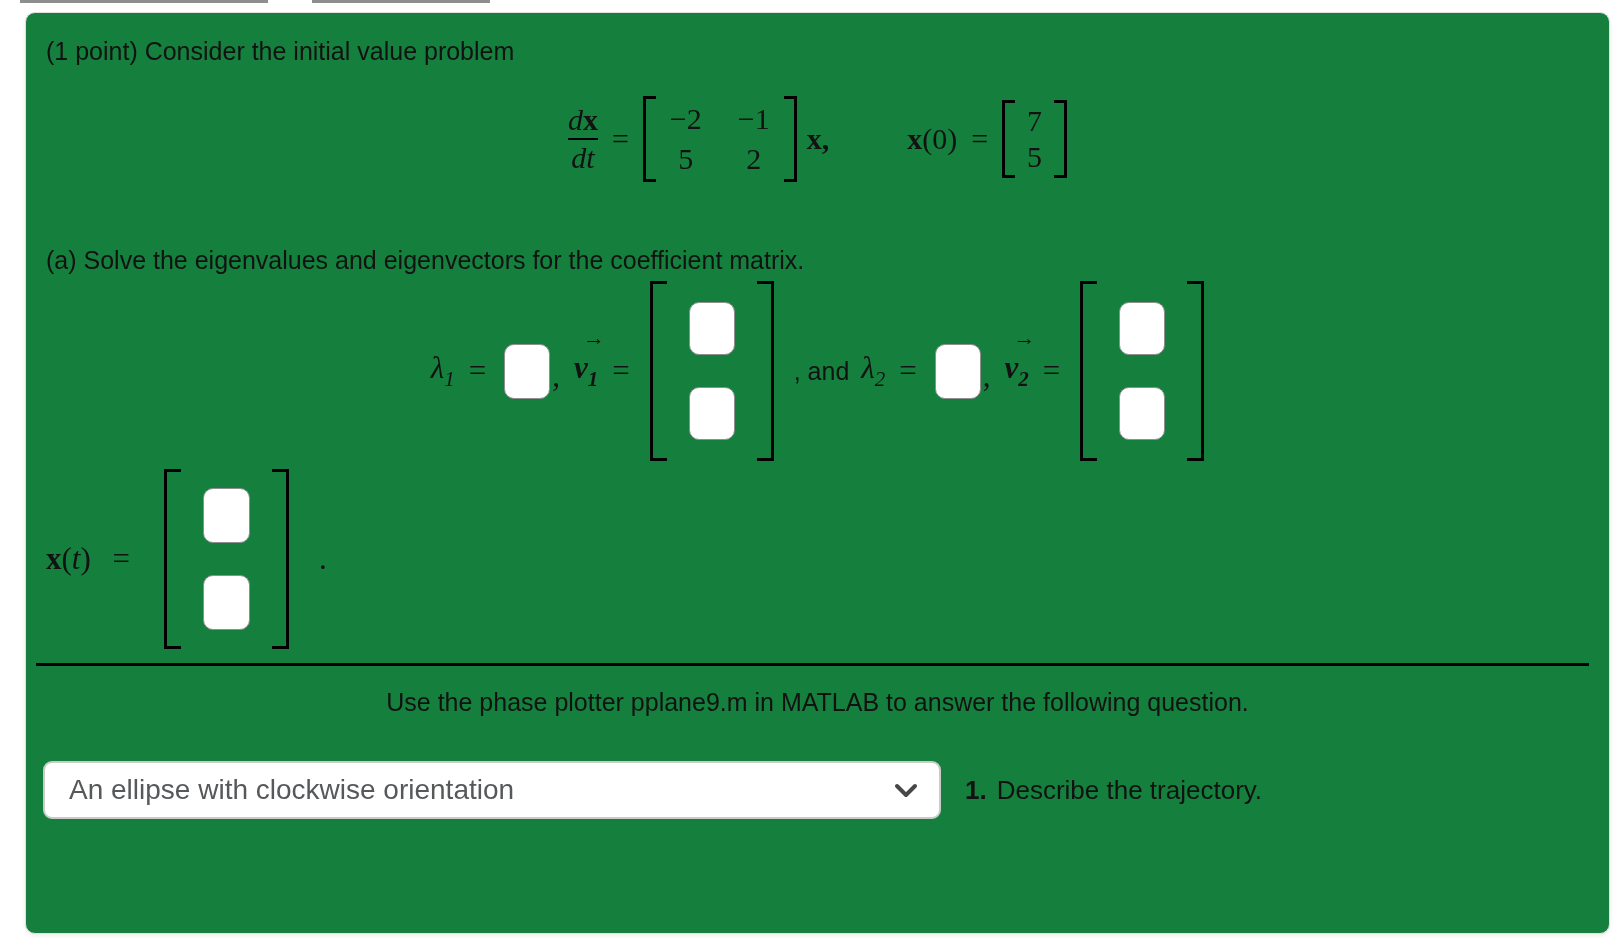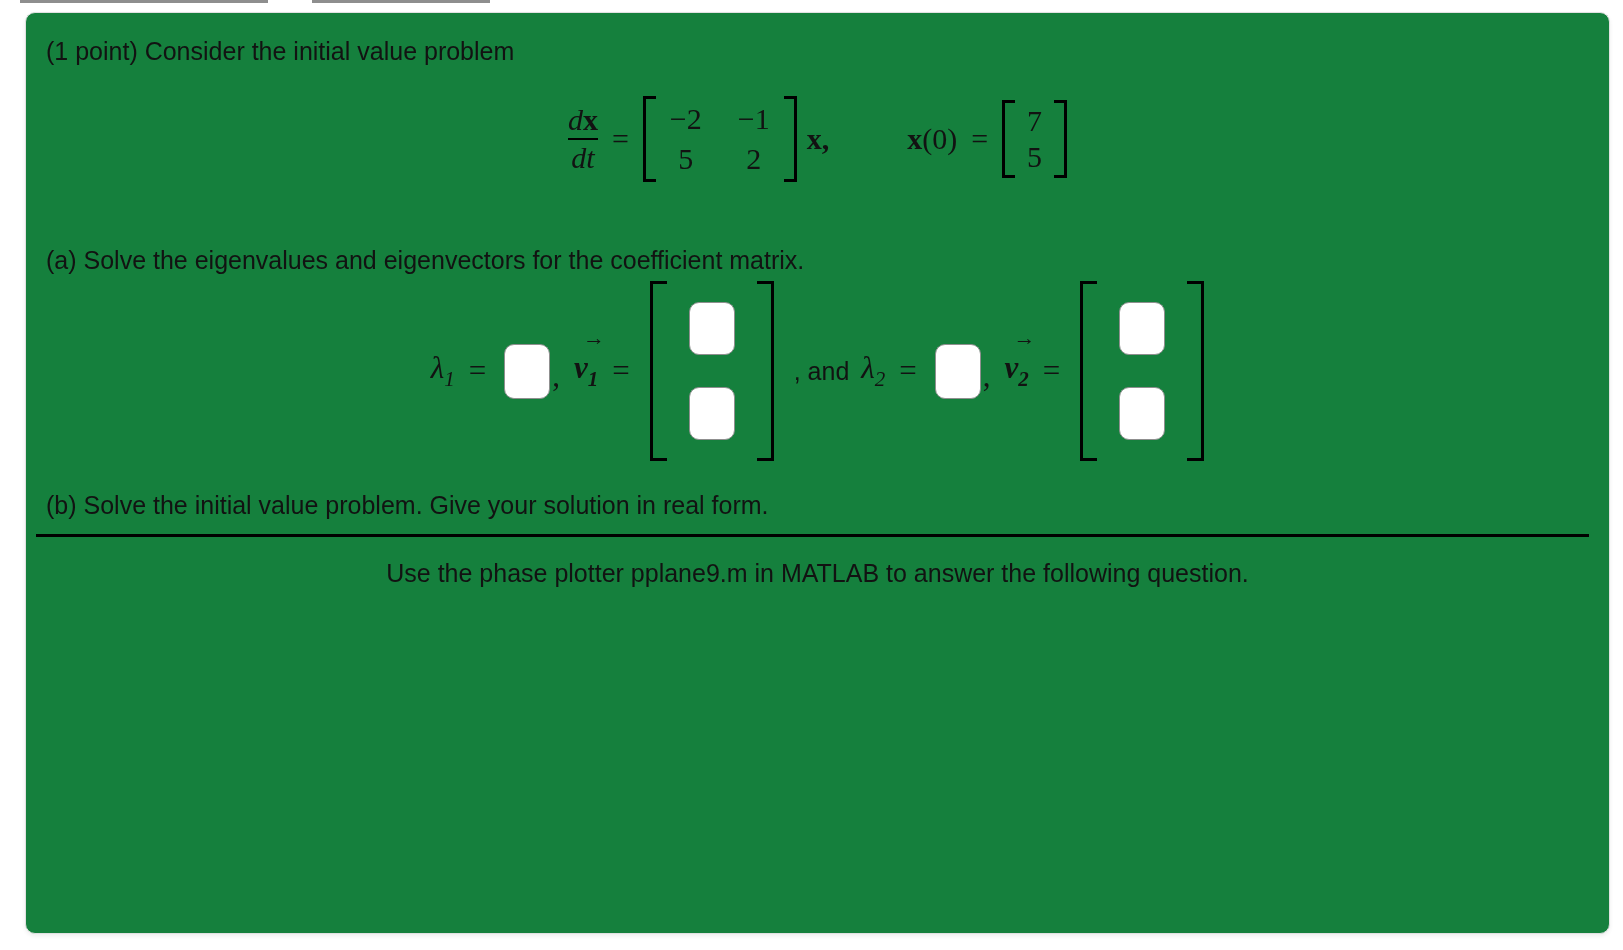--- a/index.html
+++ b/index.html
@@ -184,21 +184,47 @@
     <span class="vgroup">
       <span class="bbrk l"></span>
       <span class="vcol">
         <input type="text" class="blank v" value="" style="">
         <input type="text" class="blank v" value="" style="">
       </span>
       <span class="bbrk r"></span>
     </span>
   </div>
 
-  <div class="prompt b">(b) Solve the initial value problem. Give your solution in real form.</div>
-
+
+  <div class="brow">
+    <span class="xt"><span class="bold">x</span><span>(</span><span class="it">t</span><span>)</span>
+    <span class="eqsign">=</span></span>
+    <span class="vgroup">
+      <span class="bbrk l"></span>
+      <span class="vcol">
+        <input type="text" class="blank s2" value="" style="">
+        <input type="text" class="blank s2" value="" style="">
+      </span>
+      <span class="bbrk r"></span>
+    </span>
+    <span class="period">.</span>
+  </div>
 
   <div class="divider"></div>
 
   <div class="instruction">Use the phase plotter pplane9.m in MATLAB to answer the following question.</div>
 
+  <div class="drop-row">
+    <div class="dropdown">
+      <span>An ellipse with clockwise orientation</span>
+      <span class="chev">
+        <svg width="26" height="17" viewBox="0 0 26 17">
+            <polyline points="4,4 13,13 22,4" fill="none" stroke="#474747" stroke-width="4" stroke-linecap="round" stroke-linejoin="round"></polyline>
+          </svg>
+      </span>
+    </div>
+    <div class="qwrap">
+      <span class="qnum">1.</span>
+      <span>Describe the trajectory.</span>
+    </div>
+  </div>
 
 </div>
 
 </body></html>

